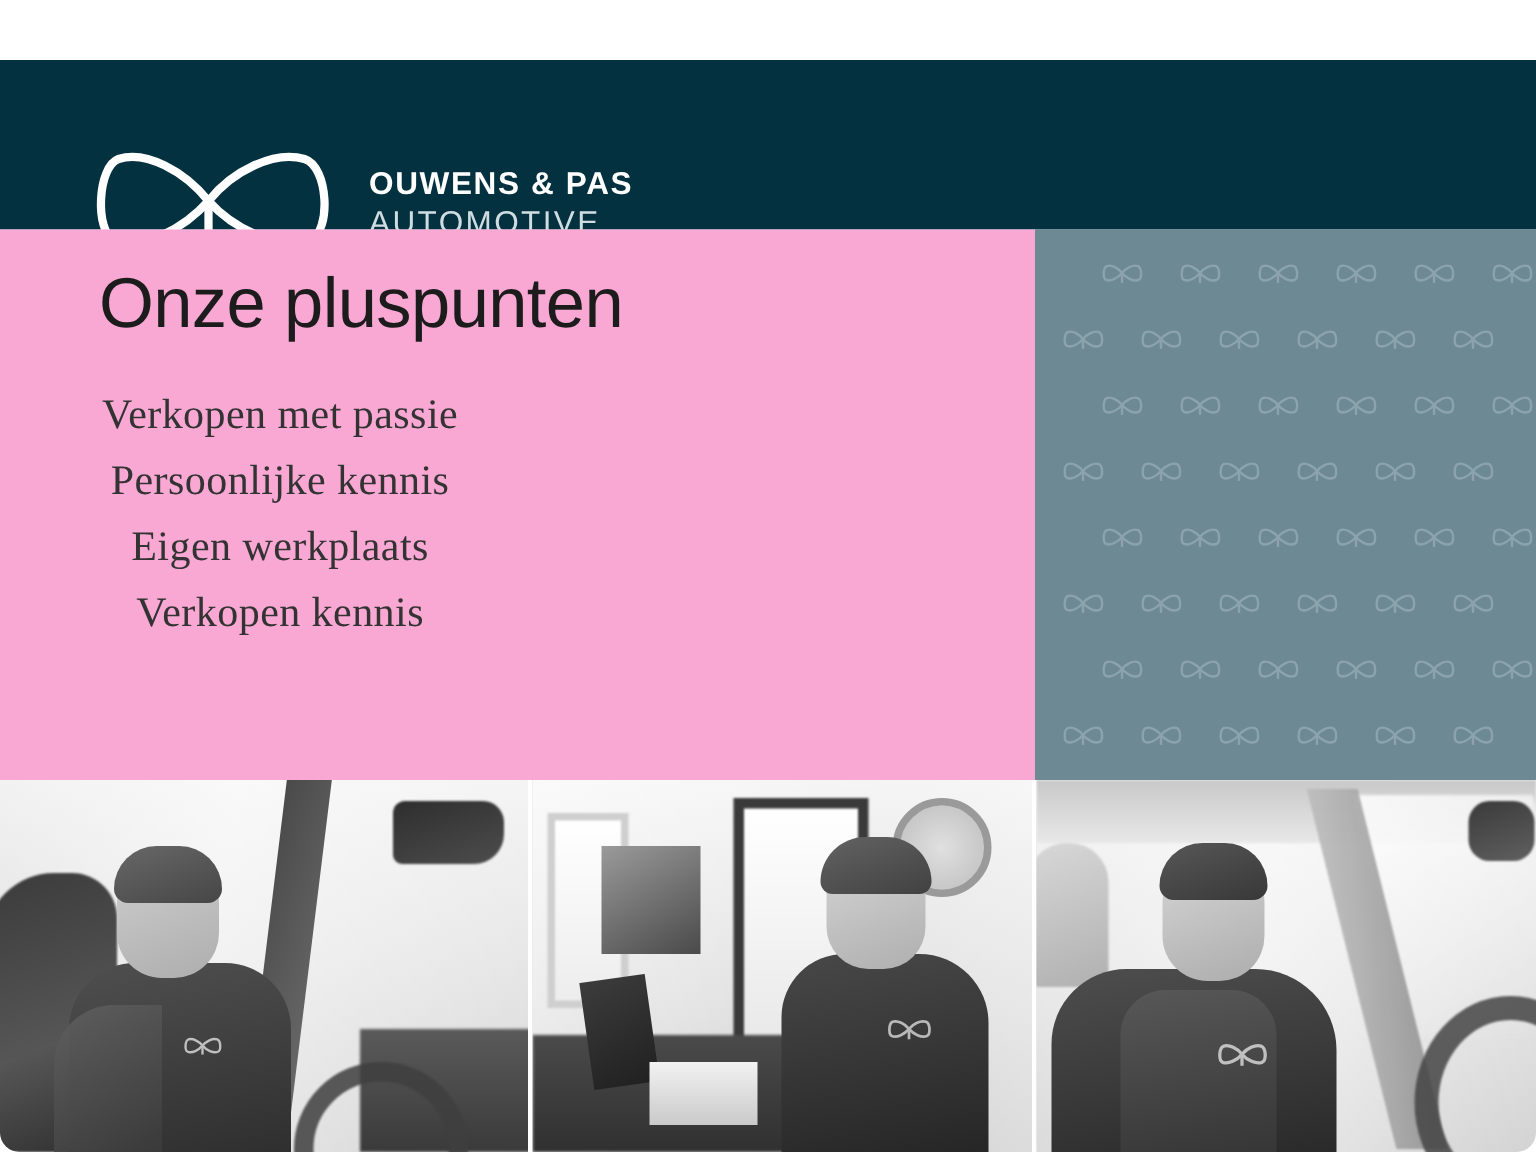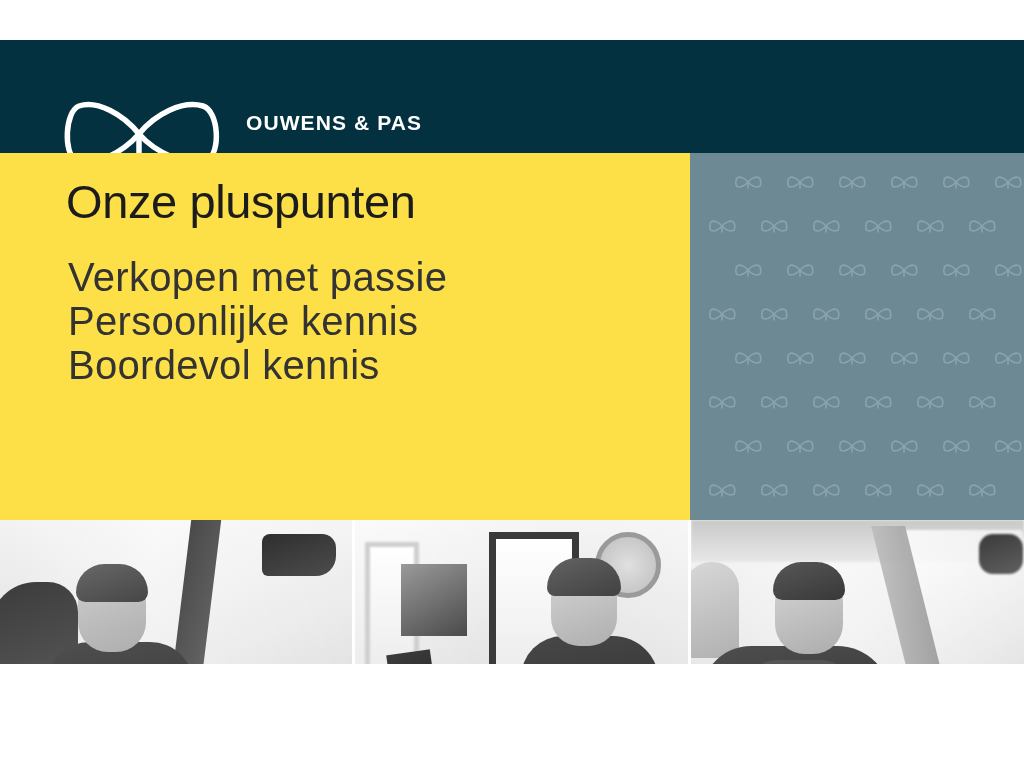--- a/index.html
+++ b/index.html
@@ -3,21 +3,21 @@
 <meta charset="utf-8">
 <style>
   html,body{margin:0;padding:0;}
   body{
     width:1024px;height:768px;
     background:#ffffff;
     font-family:"Liberation Sans", sans-serif;
     overflow:hidden;
     position:relative;
   }
-  #stage{position:relative;width:1024px;height:664px;background:#ffffff;overflow:hidden;}
+  #stage{position:relative;width:1024px;height:768px;background:#ffffff;overflow:hidden;border-radius:13px;}
 
   
   .header-bar{
     position:absolute;left:0;top:40px;width:1024px;height:113px;
     background:#03313f;
     display:flex;align-items:center;
   }
   .logo-wrap{
     position:absolute;left:57px;top:52px;width:176px;height:84px;
   }
@@ -33,36 +33,37 @@
   }
   .wm-line2{
     font-family:"Liberation Sans", sans-serif;
     font-size:21px;font-weight:300;color:#cfdde2;
     letter-spacing:1.6px;display:block;margin-top:5px;
   }
 
   
   .left-panel{
     position:absolute;left:0;top:153px;width:690px;height:368px;
-    background:#fde047;
+    background:#f9a8d4;
+    text-align:center;
   }
   .page-title{
     position:absolute;left:66px;top:21px;
     font-family:"Liberation Sans", sans-serif;
     font-size:47px;font-weight:300;color:#1c1c1c;
     letter-spacing:-0.4px;
     margin:0;white-space:nowrap;
   }
   .bullet-list{
     position:absolute;left:68px;top:102px;
     list-style:none;margin:0;padding:0;
   }
   .bullet-list li{
-    font-family:Liberation Sans, sans-serif;
-    font-size:40px;font-weight:300;color:#333333;
+    font-family:Liberation Serif, serif;
+    font-size:28px;font-weight:300;color:#333333;
     letter-spacing:0.3px;
     line-height:44px;
     white-space:nowrap;
   }
 
   
   .teal-panel{
     position:absolute;left:690px;top:153px;width:334px;height:367px;
     background:#6d8994;
     overflow:hidden;
@@ -278,31 +279,33 @@
         <g fill="none" stroke="#ffffff" stroke-width="5.5" stroke-linejoin="round" stroke-linecap="round">
           <path d="M82 42 C 66 22, 40 8, 22 14 C 8 19, 6 62, 19 68 C 37 76, 66 60, 82 42 Z"></path>
           <path d="M82 42 C 98 22, 126 8, 146 14 C 162 19, 164 62, 150 68 C 130 76, 98 60, 82 42 Z"></path>
           <path d="M82 42 L 82 82"></path>
         </g>
       </svg>
     </div>
 
     <div class="wordmark">
       <span class="wm-line1">OUWENS &amp; PAS</span>
+      <span class="wm-line2">AUTOMOTIVE</span>
     </div>
 
   </div>
 
   <div class="left-panel">
     <h1 class="page-title">Onze pluspunten</h1>
 
     <ul class="bullet-list">
       <li>Verkopen met passie</li>
       <li>Persoonlijke kennis</li>
-      <li>Boordevol kennis</li>
+      <li>Eigen werkplaats</li>
+      <li>Verkopen kennis</li>
     </ul>
   </div>
 
   <div class="teal-panel">
     <svg class="teal-pattern" viewBox="0 0 334 367" preserveAspectRatio="none">
       <defs>
         <g id="bt">
           <g fill="none" stroke="#cfe0e4" stroke-width="1.6" stroke-linejoin="round">
             <path d="M14 7 C 11.5 4, 7 1.2, 3.8 2.4 C 1.4 3.4, 1.1 10.6, 3.3 11.6 C 6.4 13, 11.4 10.2, 14 7 Z"></path>
             <path d="M14 7 C 16.6 4, 21.2 1.2, 24.6 2.4 C 27.2 3.4, 27.5 10.6, 25.1 11.6 C 21.8 13, 16.6 10.2, 14 7 Z"></path>

